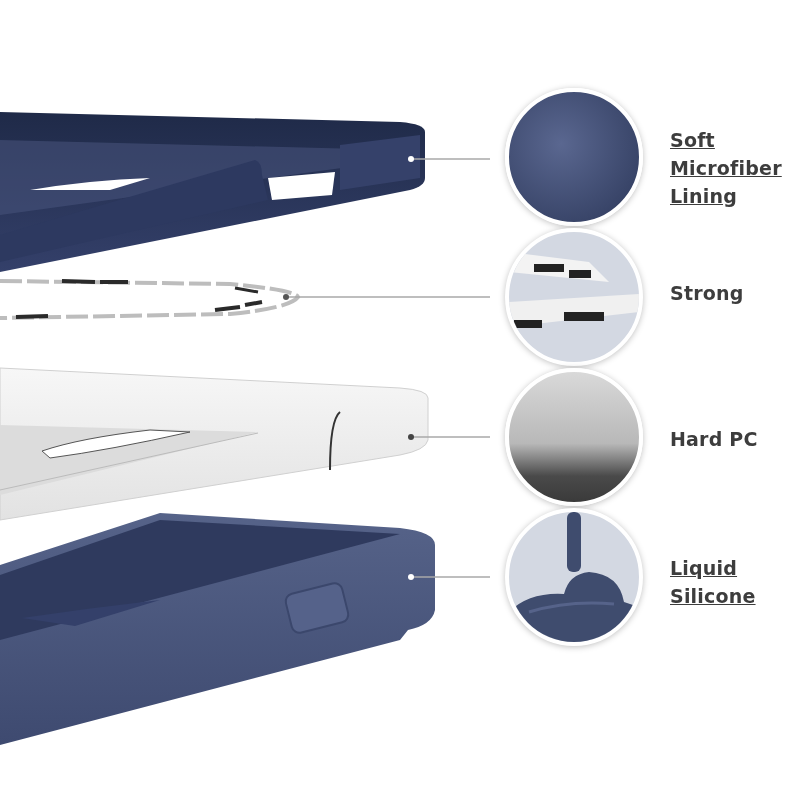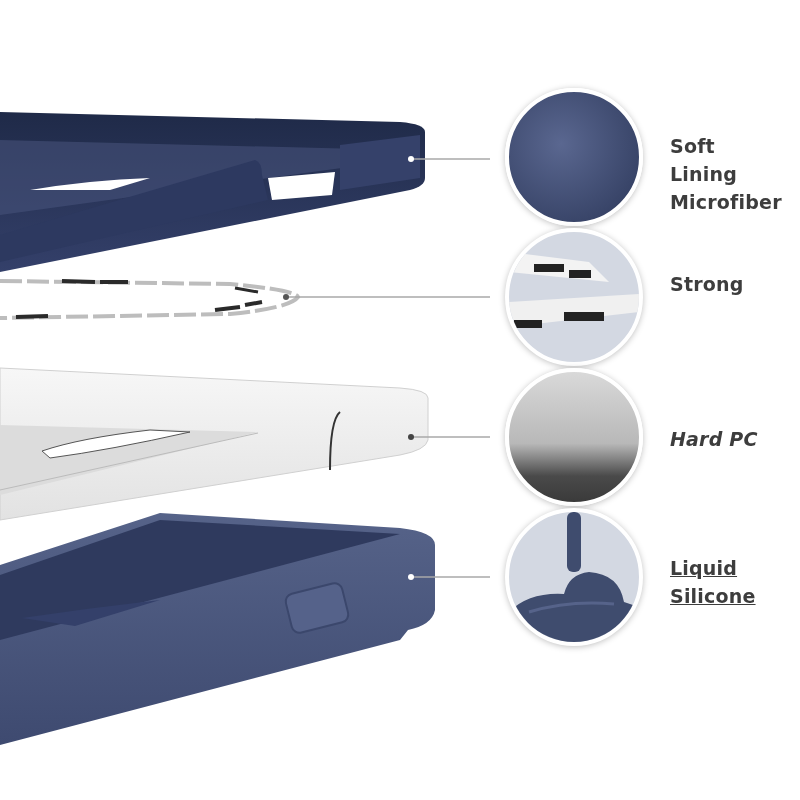--- a/index.html
+++ b/index.html
@@ -100,28 +100,28 @@
   <div class="circle" style="left:505px; top:368px; background: linear-gradient(#d9d9d9 0%, #b8b8b8 55%, #4a4a4a 80%, #3a3a3a 100%);"></div>
 
   <div class="circle" style="left:505px; top:508px; background:#d3d8e2;">
     <svg width="130" height="130" viewBox="0 0 130 130">
       <rect x="58" y="0" width="14" height="60" rx="6" fill="#3f4c6e"></rect>
       <path d="M0,130 L0,100 Q20,80 55,82 Q60,62 80,60 Q110,62 115,90 L130,95 L130,130 Z" fill="#3f4c6e"></path>
       <path d="M20,100 Q60,88 105,92" fill="none" stroke="#56638a" stroke-width="3"></path>
     </svg>
   </div>
 
-  <div class="label" style="top:132px;">
+  <div class="label" style="top:126px;text-decoration:underline;">
     <span>Soft</span>
+    <span>Microfiber</span>
     <span>Lining</span>
-    <span>Microfiber</span>
   </div>
-  <div class="label" style="top:270px;">
+  <div class="label" style="top:279px;">
     <span>Strong</span>
   </div>
-  <div class="label" style="top:425px;font-style:italic;">
+  <div class="label" style="top:425px;">
     <span>Hard PC</span>
   </div>
   <div class="label" style="top:554px;text-decoration:underline;">
     <span>Liquid</span>
     <span>Silicone</span>
   </div>
 </div>
 
 </body></html>

